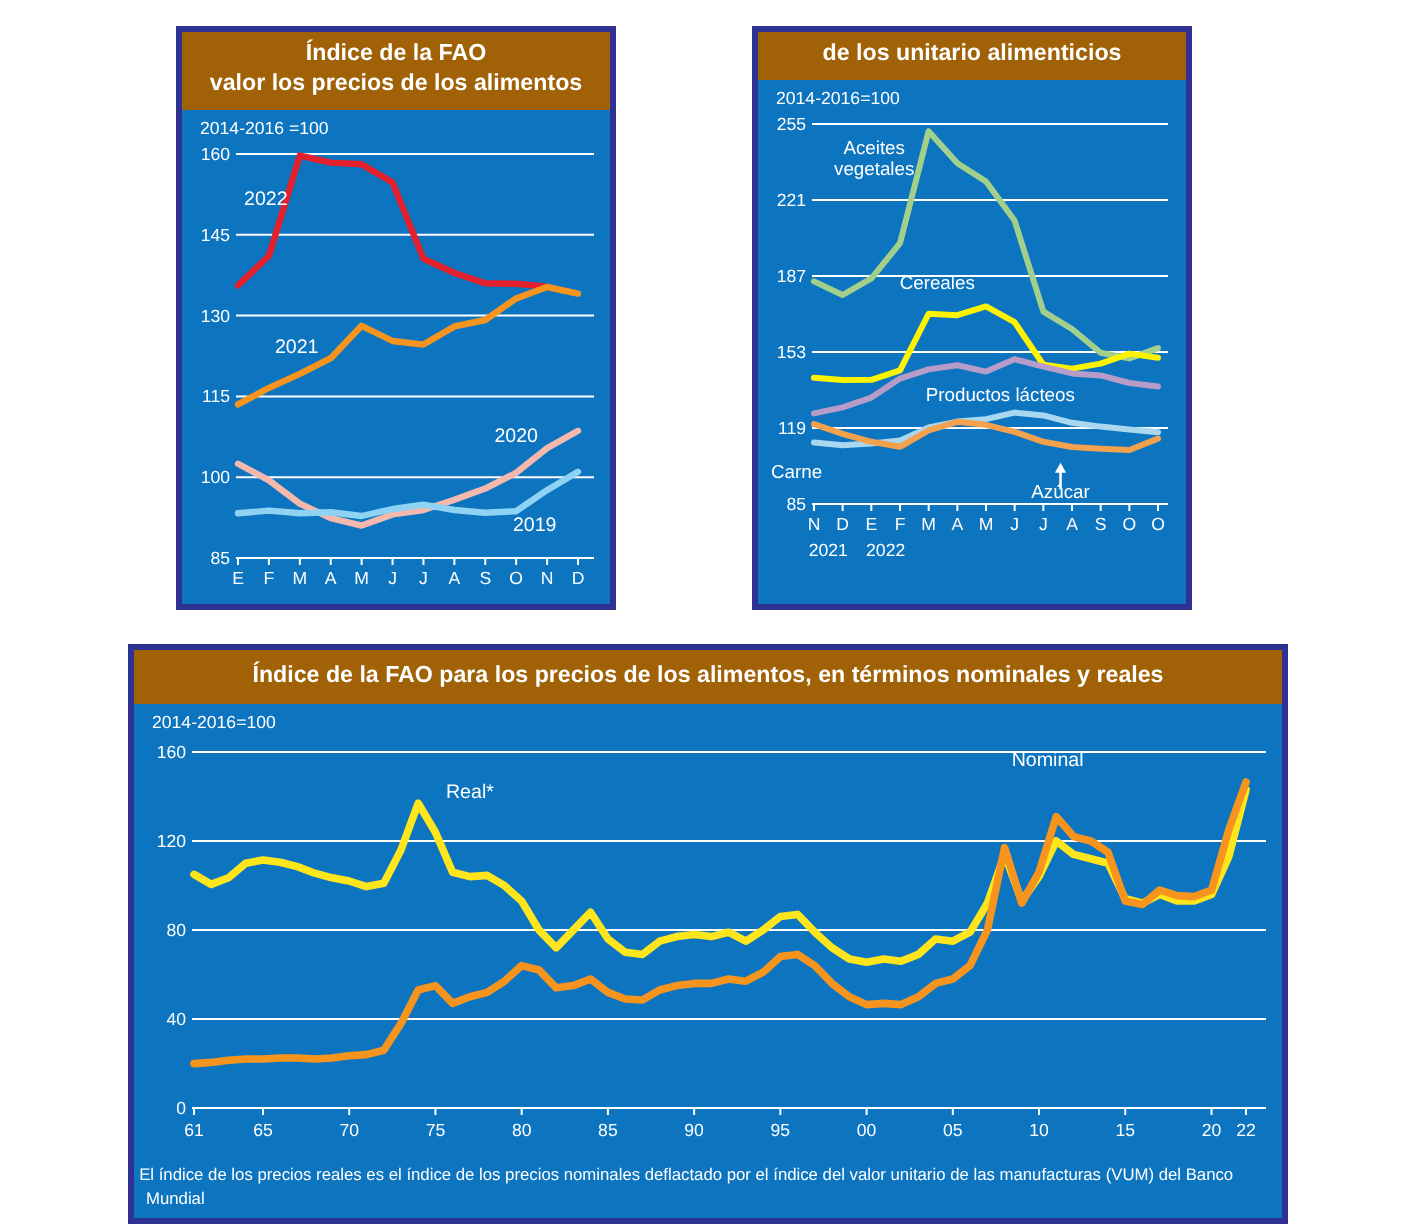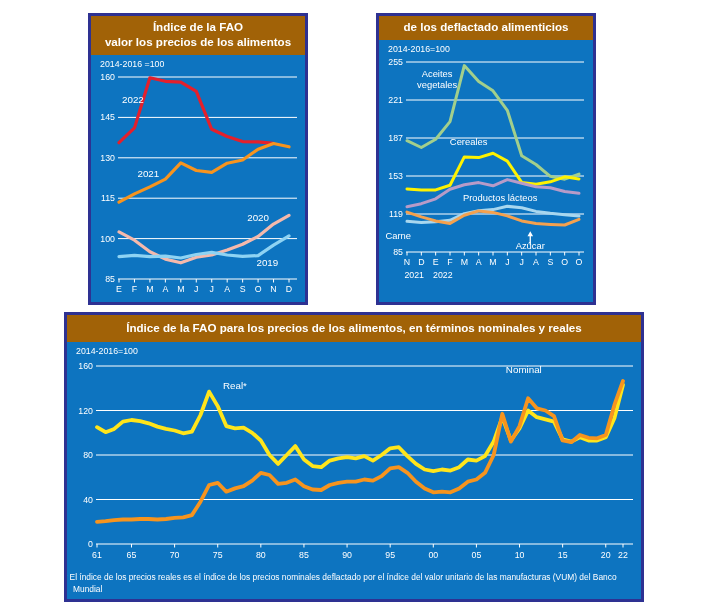--- a/index.html
+++ b/index.html
@@ -6,21 +6,21 @@
   body{
     position:relative;width:701px;height:616px;background:#ffffff;
     font-family:"Liberation Sans",sans-serif;overflow:hidden;
   }
   .panel{
     position:absolute;box-sizing:border-box;background:#0d74c0;
     border:3px solid #2e3192;display:flex;flex-direction:column;
   }
   #panel-left{left:88px;top:13px;width:220px;height:292px}
   #panel-right{left:376px;top:13px;width:220px;height:292px}
-  #panel-bottom{left:64px;top:312px;width:580px;height:290px}
+  #panel-bottom{left:64px;top:322px;width:580px;height:290px}
   .panel-header{
     background:#a16207;color:#fff;font-weight:700;text-align:center;flex:0 0 auto;
   }
   .hdr-small{font-size:11.6px;line-height:1.28;padding:4px 2px 5px}
   .hdr-wide{font-size:11.6px;line-height:1.2;padding:6px 2px 7px}
   .panel-header span{display:block}
   .panel-body{flex:1 1 auto;position:relative;overflow:hidden;display:flex;flex-direction:column}
   .subtitle{color:#fff;font-size:8.8px;padding:4px 0 2px 9px;flex:0 0 auto}
   .footnote{
     color:#fff;font-size:8.4px;line-height:1.4;padding:2px 14px 0 6px;
@@ -83,21 +83,21 @@
         <text x="41.90909090909091" y="31.58666666666667" text-anchor="middle" font-size="9.8"><tspan x="41.90909090909091" y="31.58666666666667">2022</tspan></text>
         <text x="57.36363636363636" y="105.65333333333334" text-anchor="middle" font-size="9.8"><tspan x="57.36363636363636" y="105.65333333333334">2021</tspan></text>
         <text x="167.0909090909091" y="150.09333333333333" text-anchor="middle" font-size="9.8"><tspan x="167.0909090909091" y="150.09333333333333">2020</tspan></text>
         <text x="176.36363636363637" y="194.53333333333333" text-anchor="middle" font-size="9.8"><tspan x="176.36363636363637" y="194.53333333333333">2019</tspan></text>
       </svg>
   </div>
 </div>
 
 <div class="panel" id="panel-right">
   <header class="panel-header hdr-small">
-    <span>de los deflactado alimenticios</span>
+    <span>de los unitario alimenticios</span>
   </header>
   <div class="panel-body">
     <div class="subtitle">2014-2016=100</div>
     <svg class="chart" width="214" height="232" viewBox="0 0 214 232">
         <line x1="27" y1="6" x2="205" y2="6" stroke="#ffffff" stroke-width="1"></line>
         <text x="24" y="9" text-anchor="end" font-size="8.8">255</text>
         <line x1="27" y1="44" x2="205" y2="44" stroke="#ffffff" stroke-width="1"></line>
         <text x="24" y="47" text-anchor="end" font-size="8.8">221</text>
         <line x1="27" y1="82" x2="205" y2="82" stroke="#ffffff" stroke-width="1"></line>
         <text x="24" y="85" text-anchor="end" font-size="8.8">187</text>

